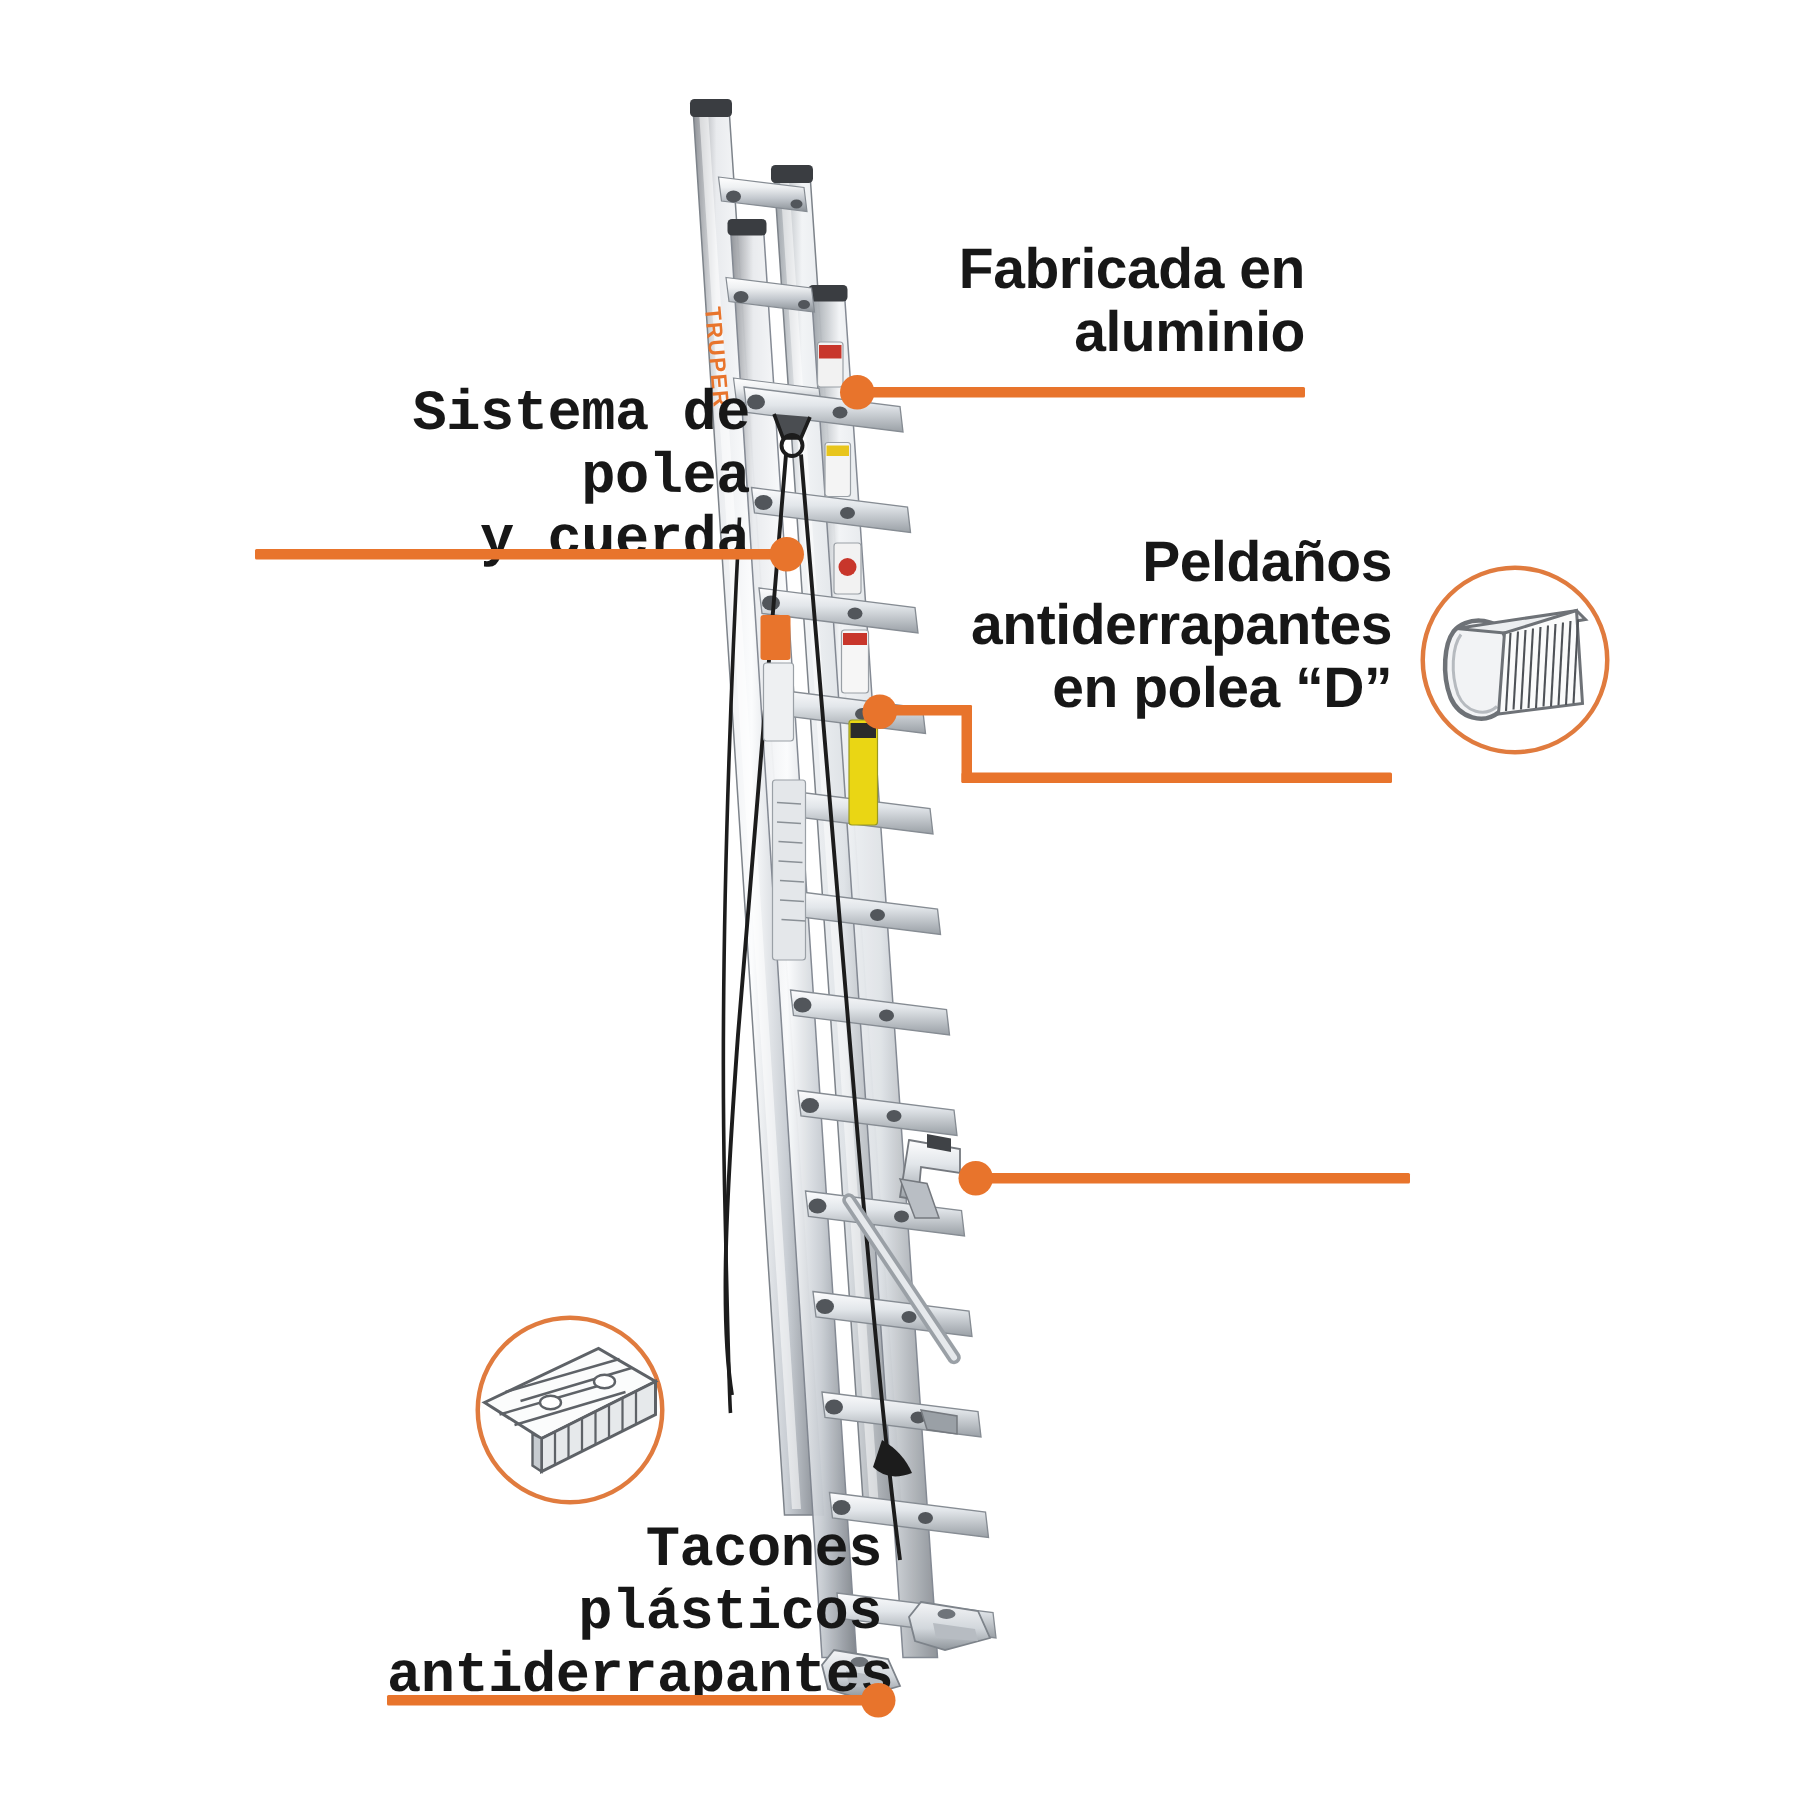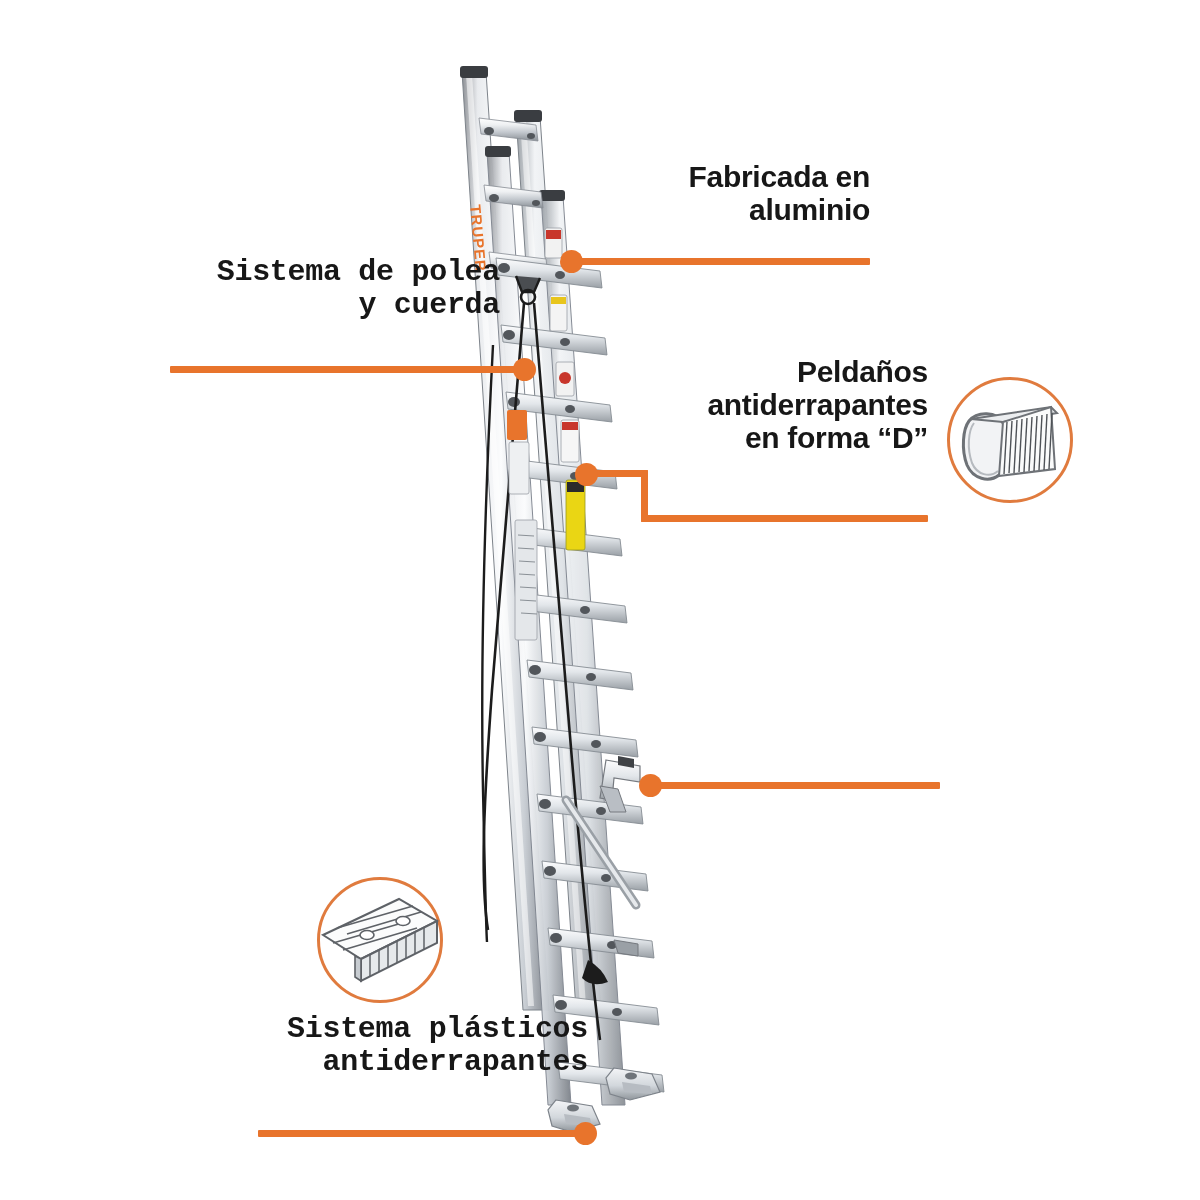--- a/index.html
+++ b/index.html
@@ -8,21 +8,21 @@
     background:#ffffff;
     font-family:"Liberation Sans", sans-serif;
     overflow:hidden;
     position:relative;
   }
   #stage{position:absolute;left:0;top:0;width:1200px;height:1200px;}
   .callout-text{
     position:absolute;
     color:#171717;
     font-weight:700;
-    font-size:30px;
+    font-size:38px;
     line-height:1.10;
     letter-spacing:-0.3px;
     white-space:pre-line;
     font-family:"Liberation Sans", sans-serif;
   }
   .ta-left{text-align:right;font-family:Liberation Mono, monospace;}
   .ta-right{text-align:right;}
   .rule{position:absolute;background:#E8742C;height:7px;border-radius:1px;}
   .rule-v{position:absolute;background:#E8742C;width:7px;border-radius:1px;}
   .dot{position:absolute;background:#E8742C;border-radius:50%;}
@@ -228,21 +228,21 @@
   <div class="rule" style="left:571px;top:258px;width:299px;"></div>
   <div class="dot" style="left:560px;top:250px;width:23px;height:23px;"></div>
 
   <div class="callout-text ta-left" style="left:170px;top:256px;width:330px;">Sistema de polea
 y cuerda</div>
   <div class="rule" style="left:170px;top:366px;width:360px;"></div>
   <div class="dot" style="left:513px;top:358px;width:23px;height:23px;"></div>
 
   <div class="callout-text ta-right" style="left:610px;top:355px;width:318px;">Peldaños
 antiderrapantes
-en forma “D”</div>
+en polea “D”</div>
 
   <div class="rule" style="left:586px;top:470px;width:62px;"></div>
   <div class="rule-v" style="left:641px;top:470px;height:52px;"></div>
   <div class="rule" style="left:641px;top:515px;width:287px;"></div>
   <div class="dot" style="left:575px;top:463px;width:23px;height:23px;"></div>
 
   <div class="detail-circle" style="left:947px;top:377px;width:126px;height:126px;"></div>
   <svg style="position:absolute;left:947px;top:377px;" width="126" height="126" viewBox="0 0 126 126">
 
     <path d="M22,44 C16,52 14,72 20,88 C26,102 42,106 52,98 C60,92 62,60 56,46 C50,34 30,34 22,44 Z" fill="#f2f3f5" stroke="#6e7277" stroke-width="3"></path>
@@ -261,21 +261,21 @@
       <line x1="90" y1="39" x2="87" y2="94"></line>
       <line x1="95" y1="38" x2="92" y2="93"></line>
       <line x1="100" y1="37" x2="97" y2="93"></line>
       <line x1="105" y1="36" x2="102" y2="92"></line>
     </g>
   </svg>
 
   <div class="rule" style="left:650px;top:782px;width:290px;"></div>
   <div class="dot" style="left:639px;top:774px;width:23px;height:23px;"></div>
 
-  <div class="callout-text ta-left" style="left:258px;top:1013px;width:330px;">Sistema plásticos
+  <div class="callout-text ta-left" style="left:258px;top:1013px;width:330px;">Tacones plásticos
 antiderrapantes</div>
   <div class="rule" style="left:258px;top:1130px;width:330px;"></div>
   <div class="dot" style="left:574px;top:1122px;width:23px;height:23px;"></div>
 
   <div class="detail-circle" style="left:317px;top:877px;width:126px;height:126px;"></div>
   <svg style="position:absolute;left:317px;top:877px;" width="126" height="126" viewBox="0 0 126 126">
 
     <path d="M6,58 L82,22 L120,44 L44,82 Z" fill="#fbfcfc" stroke="#5e6267" stroke-width="2"></path>
 
     <g stroke="#5e6267" stroke-width="1.6" fill="none">

